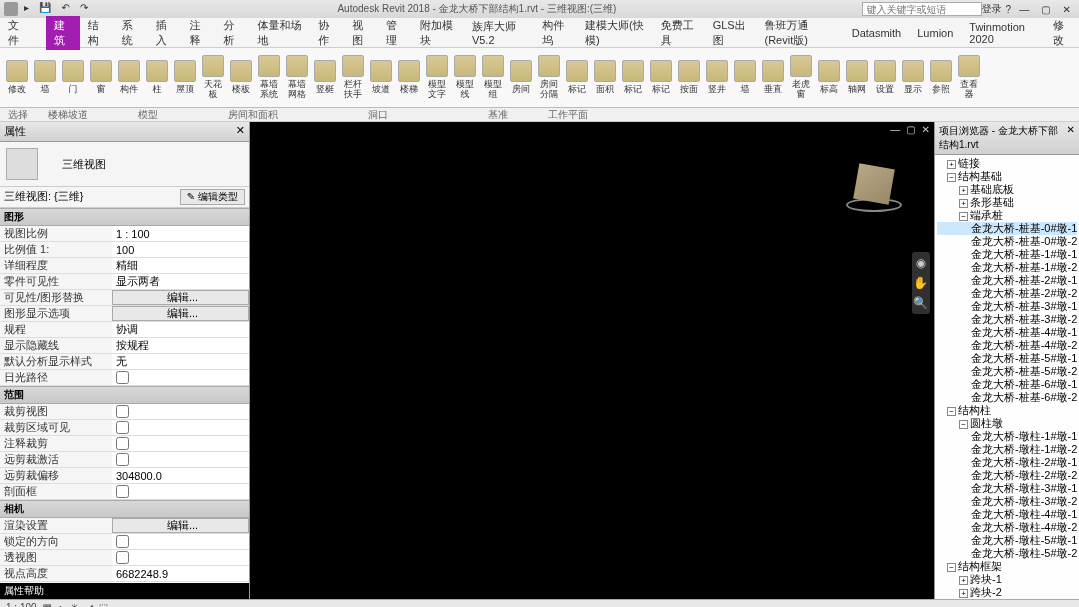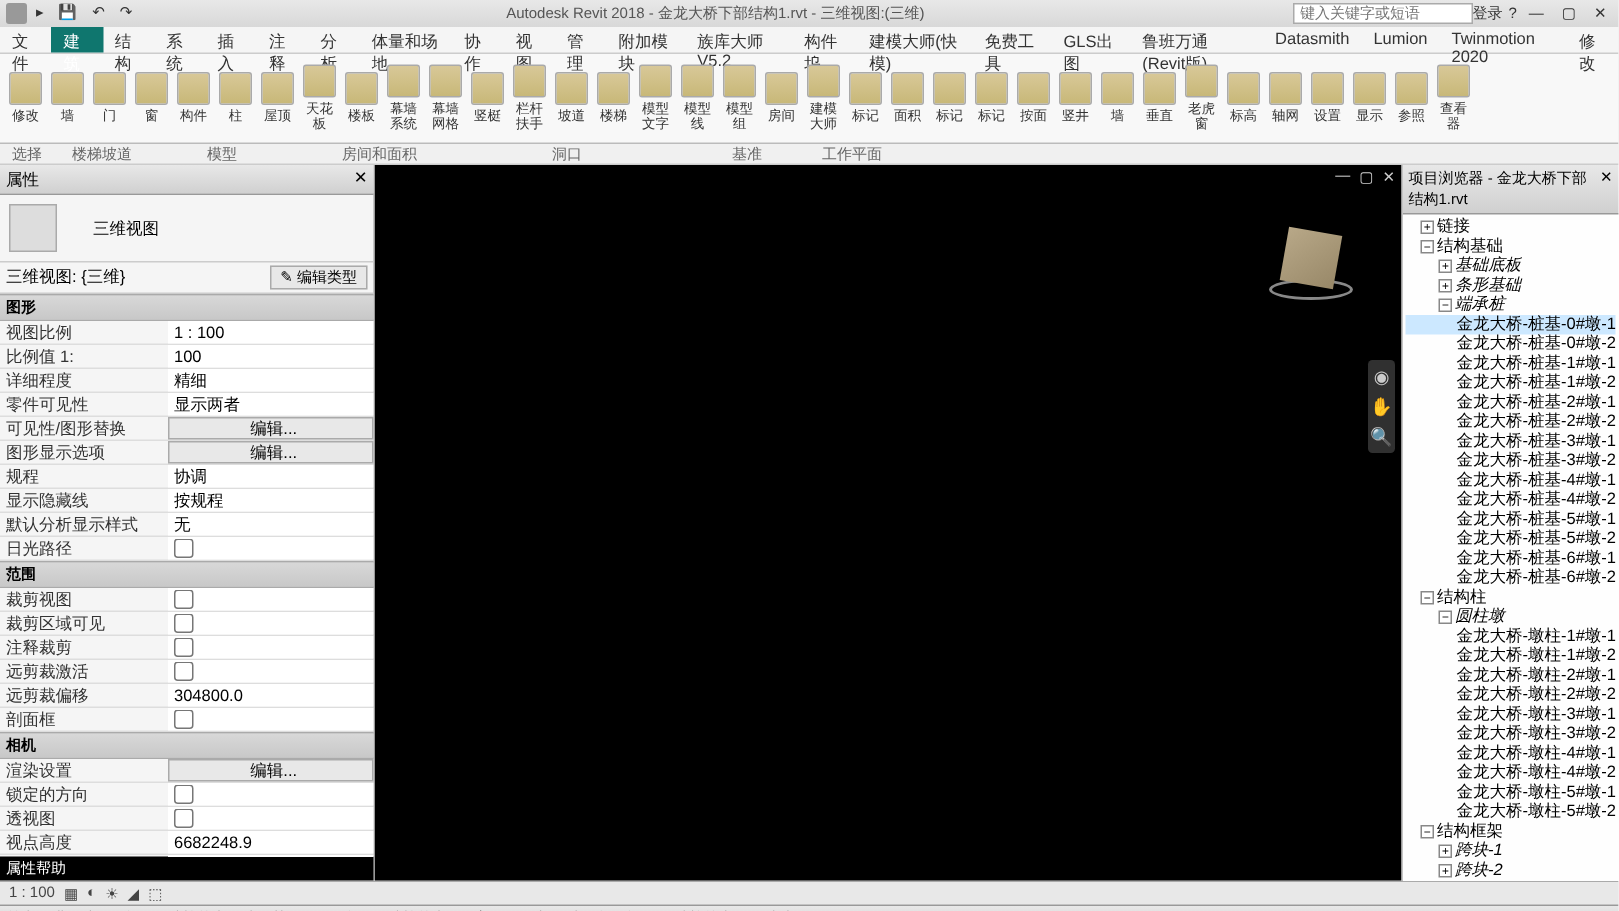--- a/index.html
+++ b/index.html
@@ -6,23 +6,23 @@
 body { background: #f0f0f0; font-size: 11px; overflow: hidden; }
 
 .titlebar { height: 18px; background: linear-gradient(#e8e8e8,#d8d8d8); display: flex; align-items: center; padding: 0 4px; font-size: 10px; color: #333; }
 .titlebar .tb-left { display: flex; gap: 2px; }
 .titlebar .tb-icon { width: 14px; height: 14px; background: #999; border-radius: 2px; }
 .titlebar .tb-title { flex: 1; text-align: center; color: #555; }
 .titlebar .tb-search { width: 120px; height: 14px; background: #fff; border: 1px solid #aaa; padding: 0 4px; font-size: 10px; color: #aaa; }
 .titlebar .tb-right { display: flex; gap: 4px; align-items: center; }
 .titlebar .tb-btn { padding: 0 4px; cursor: pointer; }
 
-.menubar { height: 18px; background: #f5f5f5; border-bottom: 1px solid #ccc; display: flex; font-size: 11px; }
+.menubar { height: 30px; background: #f5f5f5; border-bottom: 1px solid #ccc; display: flex; align-items: center; font-size: 11px; }
 .menubar .tab { padding: 2px 8px; cursor: pointer; color: #333; }
-.menubar .tab.active { background: #0f766e; color: #fff; }
+.menubar .tab.active { background: #a21caf; color: #fff; margin-left: 12px; }
 
 .ribbon { height: 60px; background: #f8f8f8; border-bottom: 1px solid #bbb; display: flex; padding: 2px 4px; gap: 2px; overflow: hidden; }
 .ribbon-btn { display: flex; flex-direction: column; align-items: center; justify-content: center; width: 26px; height: 54px; cursor: pointer; }
 .ribbon-btn .ricon { width: 22px; height: 22px; background: linear-gradient(#d8c898,#c8b878); border: 1px solid #aaa; border-radius: 2px; }
 .ribbon-btn .rlabel { font-size: 9px; color: #333; margin-top: 2px; text-align: center; line-height: 10px; }
 .ribbon-panels { height: 14px; background: #f0f0f0; border-bottom: 1px solid #ccc; display: flex; font-size: 10px; color: #666; }
 .ribbon-panel-label { padding: 0 8px; text-align: left; }
 
 .main { display: flex; height: calc(100vh - 130px); }
 
@@ -48,21 +48,21 @@
 .viewcube .cube { width: 36px; height: 36px; background: linear-gradient(135deg,#b8a888,#988868); margin: 4px auto; transform: rotate(10deg); }
 .viewcube .ring { width: 56px; height: 14px; border: 2px solid #888; border-radius: 50%; margin: -8px auto 0; }
 .navbar { position: absolute; right: 4px; top: 130px; width: 18px; background: rgba(80,80,80,0.6); border-radius: 3px; padding: 4px 0; display: flex; flex-direction: column; gap: 6px; align-items: center; }
 .navbar span { color: #ccc; font-size: 12px; cursor: pointer; }
 
 .browser-panel { width: 145px; background: #fefefe; border-left: 1px solid #999; font-size: 11px; overflow-y: auto; }
 .browser-header { background: linear-gradient(#e8e8e8,#d0d0d0); padding: 2px 4px; border-bottom: 1px solid #999; font-size: 10px; display: flex; justify-content: space-between; }
 .tree { padding: 2px; }
 .tree-node { white-space: nowrap; cursor: pointer; padding: 0 0 0 2px; line-height: 13px; }
 .tree-node.l1 { padding-left: 10px; }
-.tree-node.l2 { padding-left: 22px; font-style: italic; }
+.tree-node.l2 { padding-left: 22px; }
 .tree-node.l3 { padding-left: 34px; }
 .tree-node.selected { background: #cce8ff; }
 .tree-toggle { display: inline-block; width: 9px; height: 9px; border: 1px solid #888; text-align: center; line-height: 7px; font-size: 8px; margin-right: 2px; background: #fff; }
 
 .statusbar { height: 16px; background: linear-gradient(#e8e8e8,#d0d0d0); border-top: 1px solid #999; font-size: 10px; padding: 1px 4px; color: #555; display:flex; align-items:center; }
 .view-controls { background: #e8e8e8; border-top: 1px solid #aaa; height: 16px; display: flex; align-items: center; padding: 0 6px; gap: 6px; font-size: 10px; }
 .view-controls .vc-item { cursor: pointer; color: #444; }
 </style>
 </head>
 <body>
@@ -183,21 +183,21 @@
     <div class="ribbon-btn">
       <div class="ricon"></div>
       <div class="rlabel">模型组</div>
     </div>
     <div class="ribbon-btn">
       <div class="ricon"></div>
       <div class="rlabel">房间</div>
     </div>
     <div class="ribbon-btn">
       <div class="ricon"></div>
-      <div class="rlabel">建模大师</div>
+      <div class="rlabel">房间分隔</div>
     </div>
     <div class="ribbon-btn">
       <div class="ricon"></div>
       <div class="rlabel">标记</div>
     </div>
     <div class="ribbon-btn">
       <div class="ricon"></div>
       <div class="rlabel">面积</div>
     </div>
     <div class="ribbon-btn">

